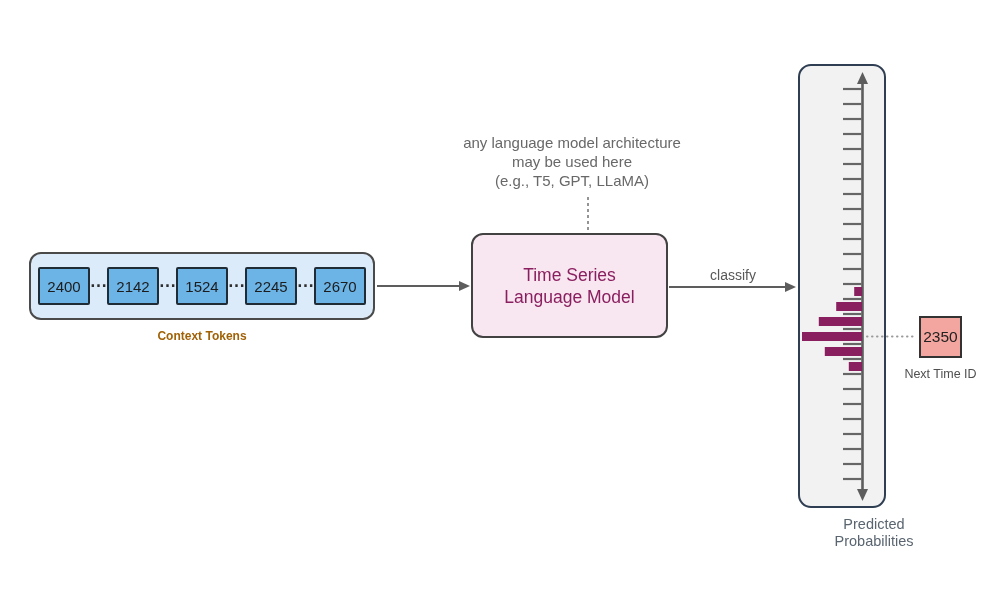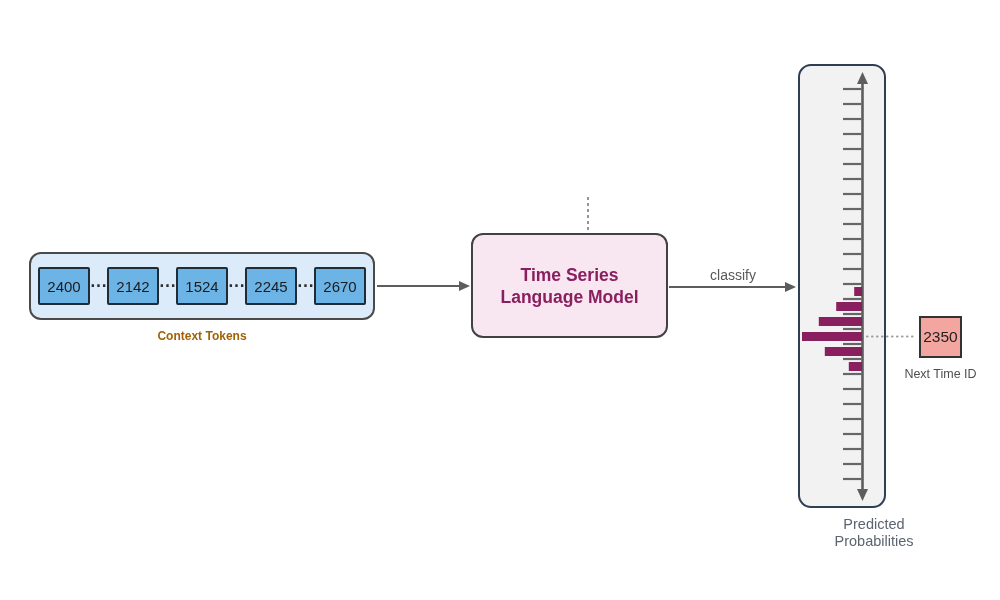--- a/index.html
+++ b/index.html
@@ -51,21 +51,21 @@
   }
 
   
   .model-box {
     position: absolute; left: 471px; top: 233px;
     width: 197px; height: 105px;
     background: var(--model-fill);
     border: 2px solid #424242; border-radius: 12px;
     box-sizing: border-box;
     display: flex; flex-direction: column; align-items: center; justify-content: center;
-    font-weight: bold; font-size: 17.5px; line-height: 22px;
+    font-weight: normal; font-size: 17.5px; line-height: 22px;
     color: var(--accent-magenta); text-align: center; z-index: 2;
   }
 
   .classify-label {
     position: absolute; left: 693px; top: 267px; width: 80px;
     text-align: center; font-size: 14px; color: #585858; z-index: 2;
   }
 
   
   .prob-panel {
@@ -143,20 +143,25 @@
       <rect x="824.8" y="347" width="37.2" height="9" fill="#8a1f5f"></rect>
       <rect x="848.8" y="362" width="13.2" height="9" fill="#8a1f5f"></rect>
       <line x1="867" y1="336.5" x2="917" y2="336.5" stroke="#9a9a9a" stroke-width="2" stroke-dasharray="0.5 4.5" stroke-linecap="round"></line>
     </svg>
 
   <div class="ctx-container">
     <div style="display:contents"><div class="token-box">2400</div><span class="ellipsis">⋯</span><div class="token-box">2142</div><span class="ellipsis">⋯</span><div class="token-box">1524</div><span class="ellipsis">⋯</span><div class="token-box">2245</div><span class="ellipsis">⋯</span><div class="token-box">2670</div></div>
   </div>
   <div class="ctx-label">Context Tokens</div>
 
+  <div class="annotation">
+    <div>any language model architecture</div>
+    <div>may be used here</div>
+    <div>(e.g., T5, GPT, LLaMA)</div>
+  </div>
 
   <div class="model-box">
     <div>Time Series</div>
     <div>Language Model</div>
   </div>
 
   <div class="classify-label">classify</div>
 
   <div class="prob-panel"></div>
   <div class="panel-label">

